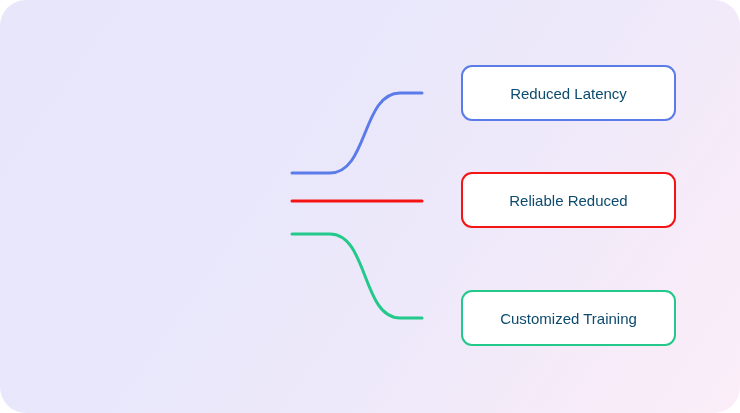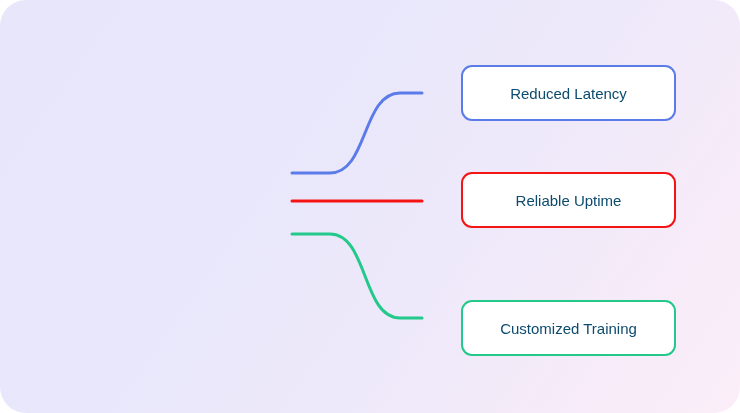--- a/index.html
+++ b/index.html
@@ -127,37 +127,37 @@
     display: flex;
     align-items: center;
     justify-content: center;
     box-sizing: border-box;
     font-size: 15px;
     color: #0c4a6e;
     margin-left: 11px;
   }
   .label-box.b1 { top: 65px; }
   .label-box.b2 { top: 172px; }
-  .label-box.b3 { top: 300px; }
+  .label-box.b3 { top: 290px; }
 </style>
 </head>
 <body>
 
 <div class="canvas">
 
 
   <svg class="connectors" viewBox="0 0 740 413" xmlns="http://www.w3.org/2000/svg">
     <path id="connector-reduced-latency" d="M 292 173 L 330 173 C 368 173 362 93 400 93 L 422 93" fill="none" stroke="#5b7ce8" stroke-width="3" stroke-linecap="round"></path>
     <path id="connector-reliable-uptime" d="M 292 201 L 422 201" fill="none" stroke="#f51414" stroke-width="3" stroke-linecap="round"></path>
     <path id="connector-customized-training" d="M 292 234 L 330 234 C 368 234 362 318 400 318 L 422 318" fill="none" stroke="#23c98a" stroke-width="3" stroke-linecap="round"></path>
   </svg>
 
   <div class="label-box b1" id="box-0" style="border-color: rgb(91, 124, 232);">
     <span>Reduced Latency</span>
   </div>
   <div class="label-box b2" id="box-1" style="border-color: rgb(245, 20, 20);">
-    <span>Reliable Uptime</span>
+    <span>Reliable Reduced</span>
   </div>
   <div class="label-box b3" id="box-2" style="border-color: rgb(35, 201, 138);">
     <span>Customized Training</span>
   </div>
 
 </div>
 
 </body></html>

